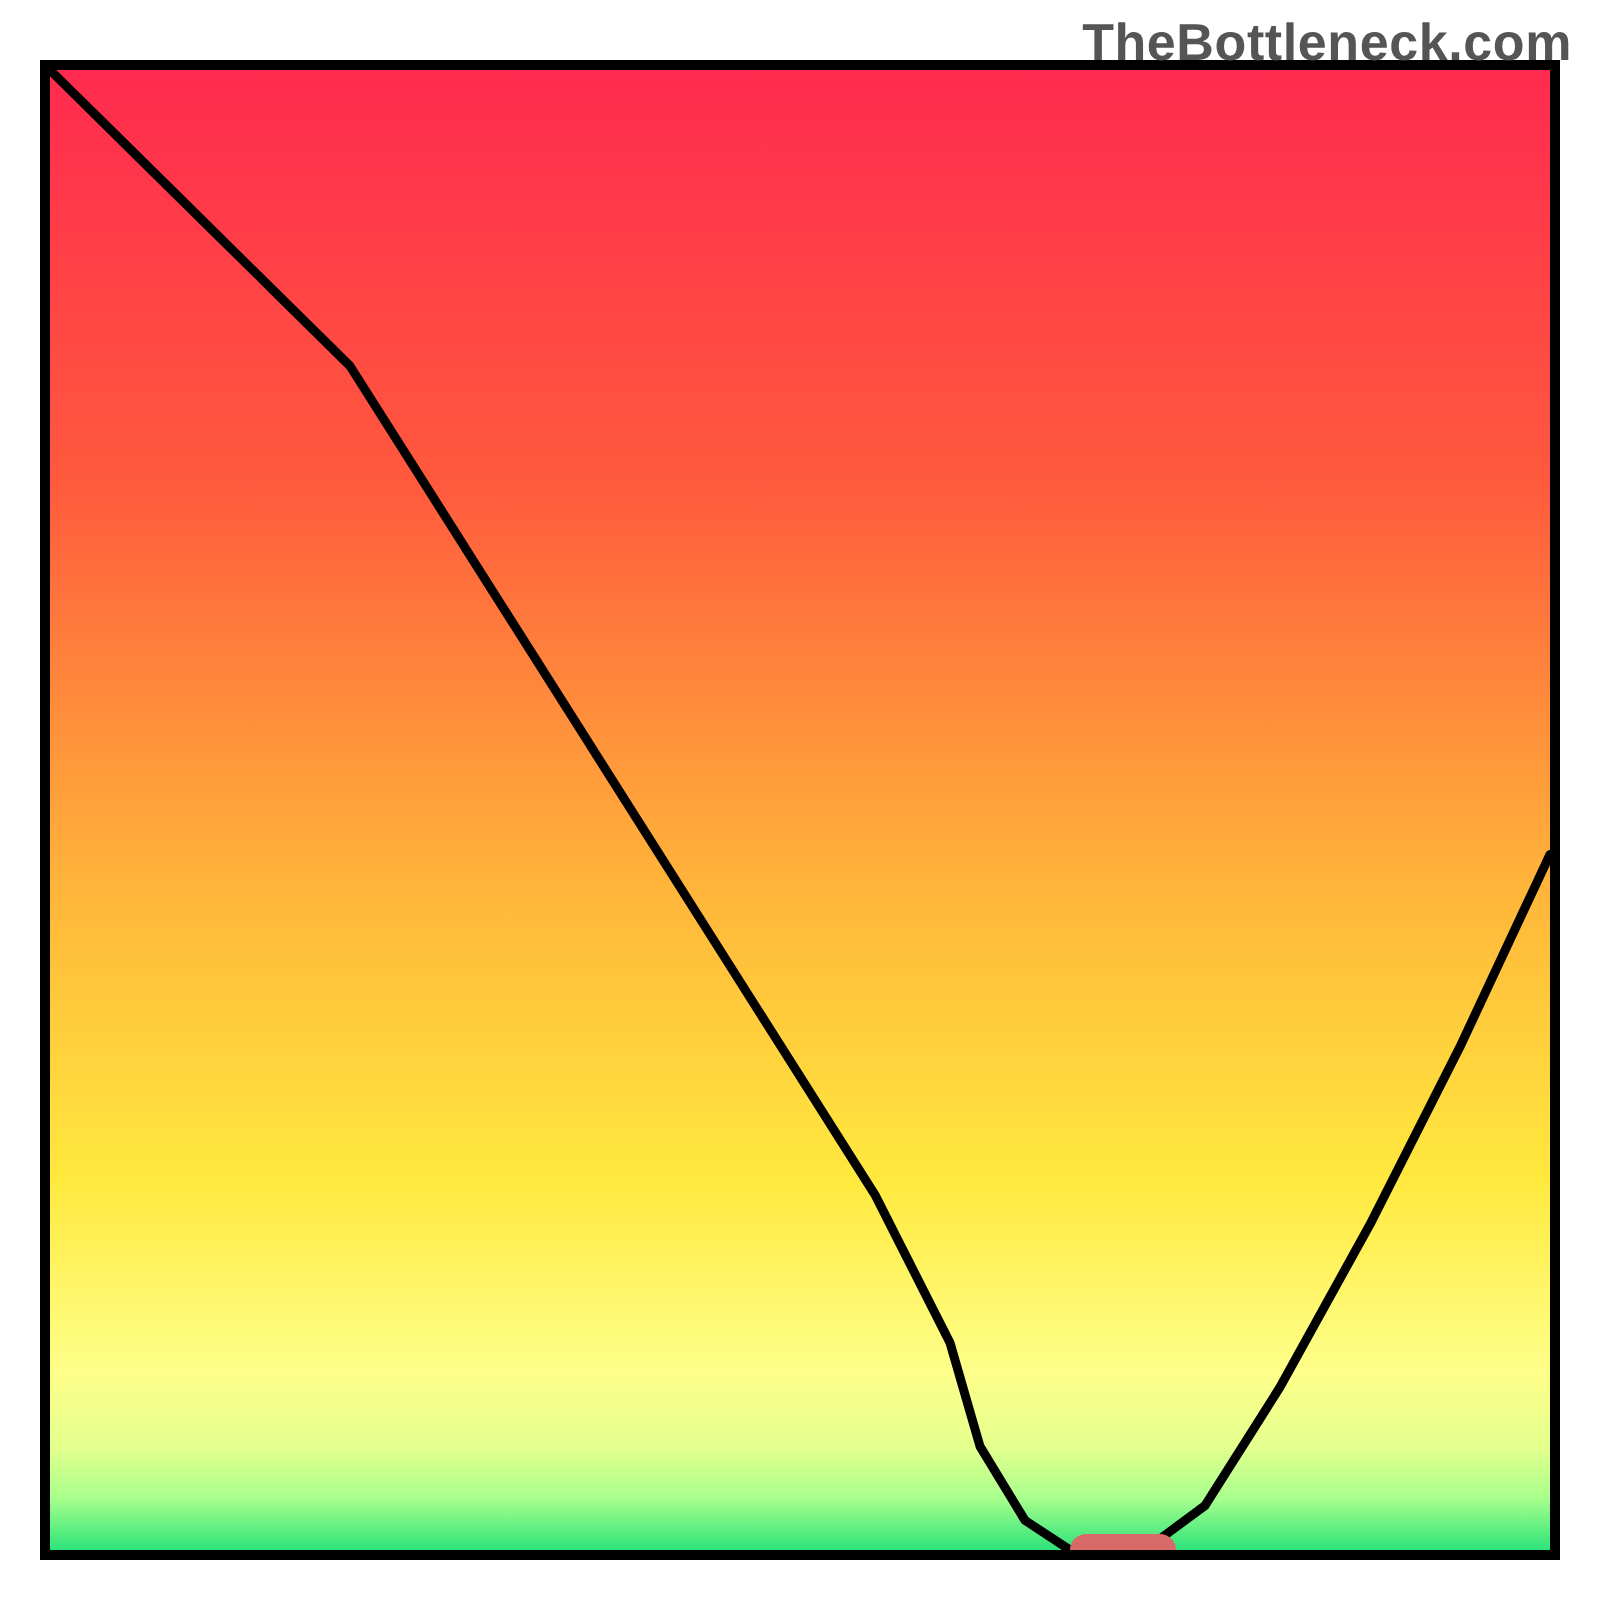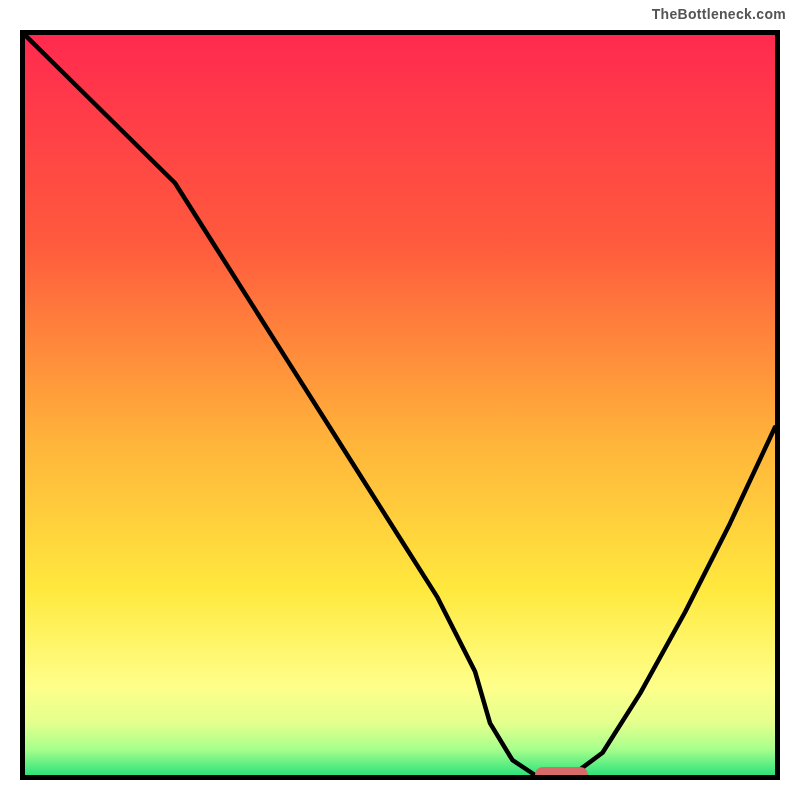--- a/index.html
+++ b/index.html
@@ -13,21 +13,21 @@
   .chart-container {
     position: relative;
     width: 800px;
     height: 800px;
   }
   .watermark {
     position: absolute;
     top: 6px;
     right: 14px;
     font-family: Arial, Helvetica, sans-serif;
-    font-size: 14px;
+    font-size: 26px;
     font-weight: 600;
     color: #555558;
     letter-spacing: 0.3px;
     z-index: 10;
   }
   .plot-frame {
     position: absolute;
     left: 20px;
     top: 30px;
     width: 760px;

